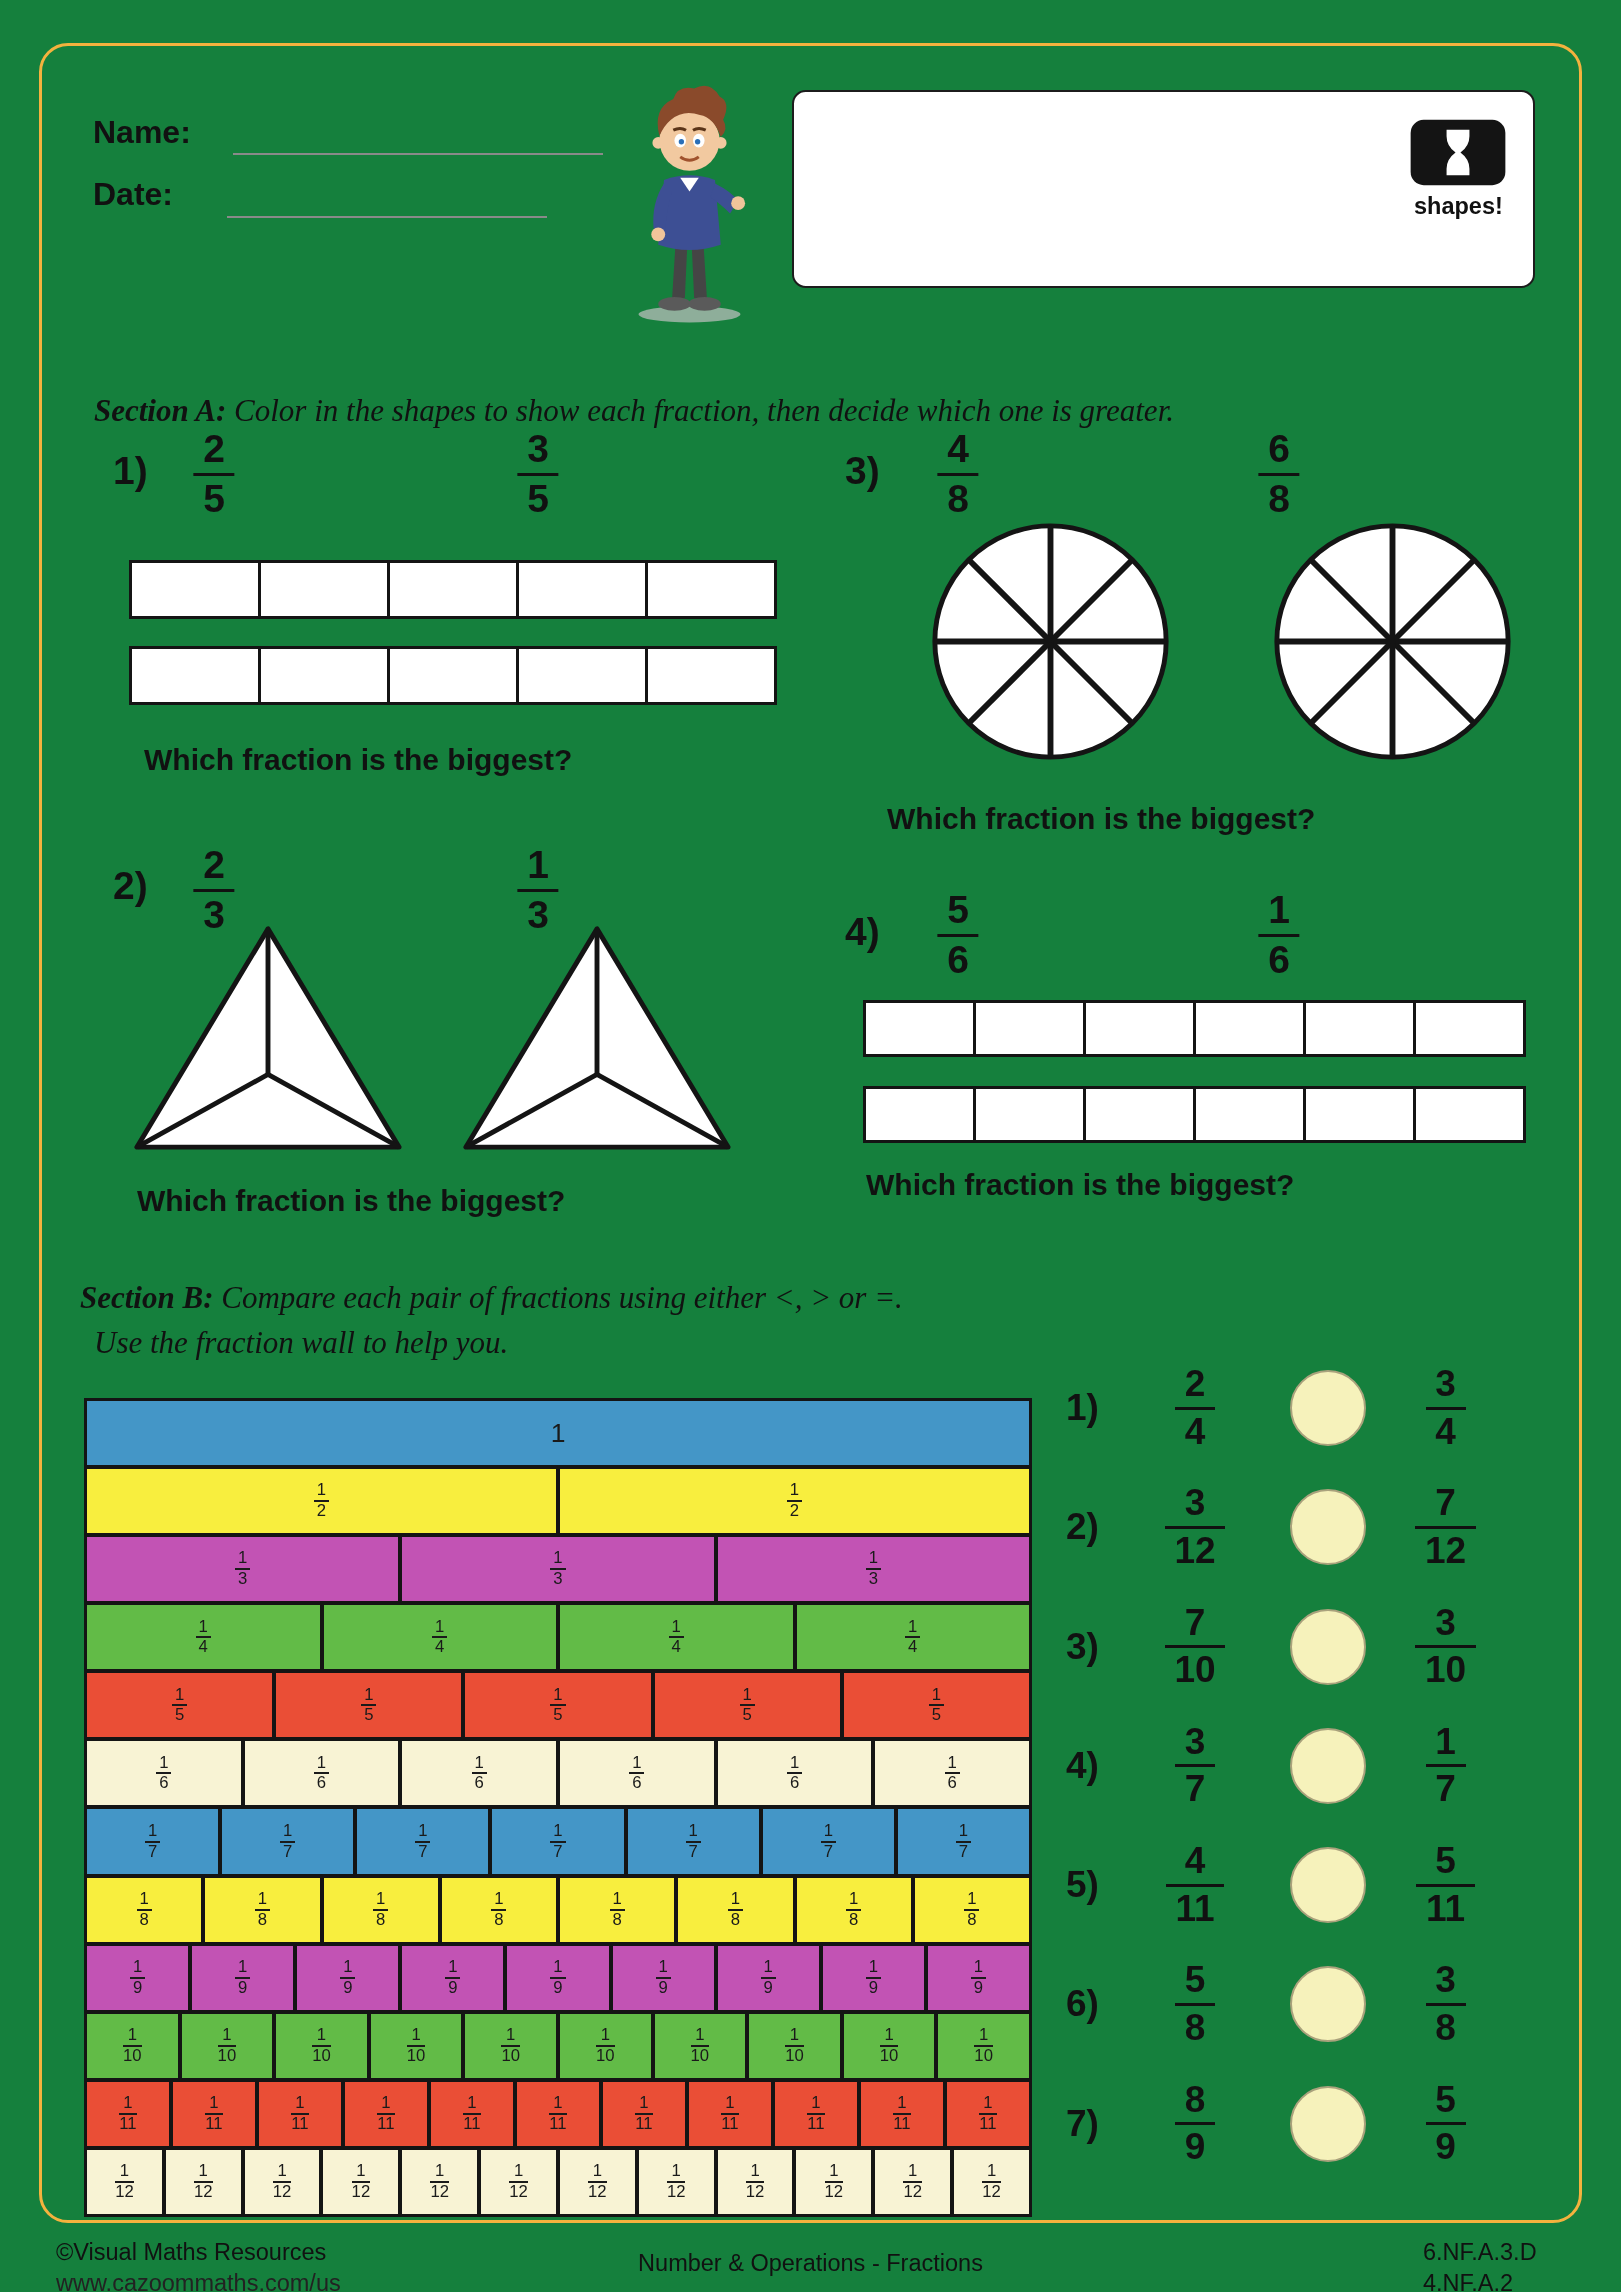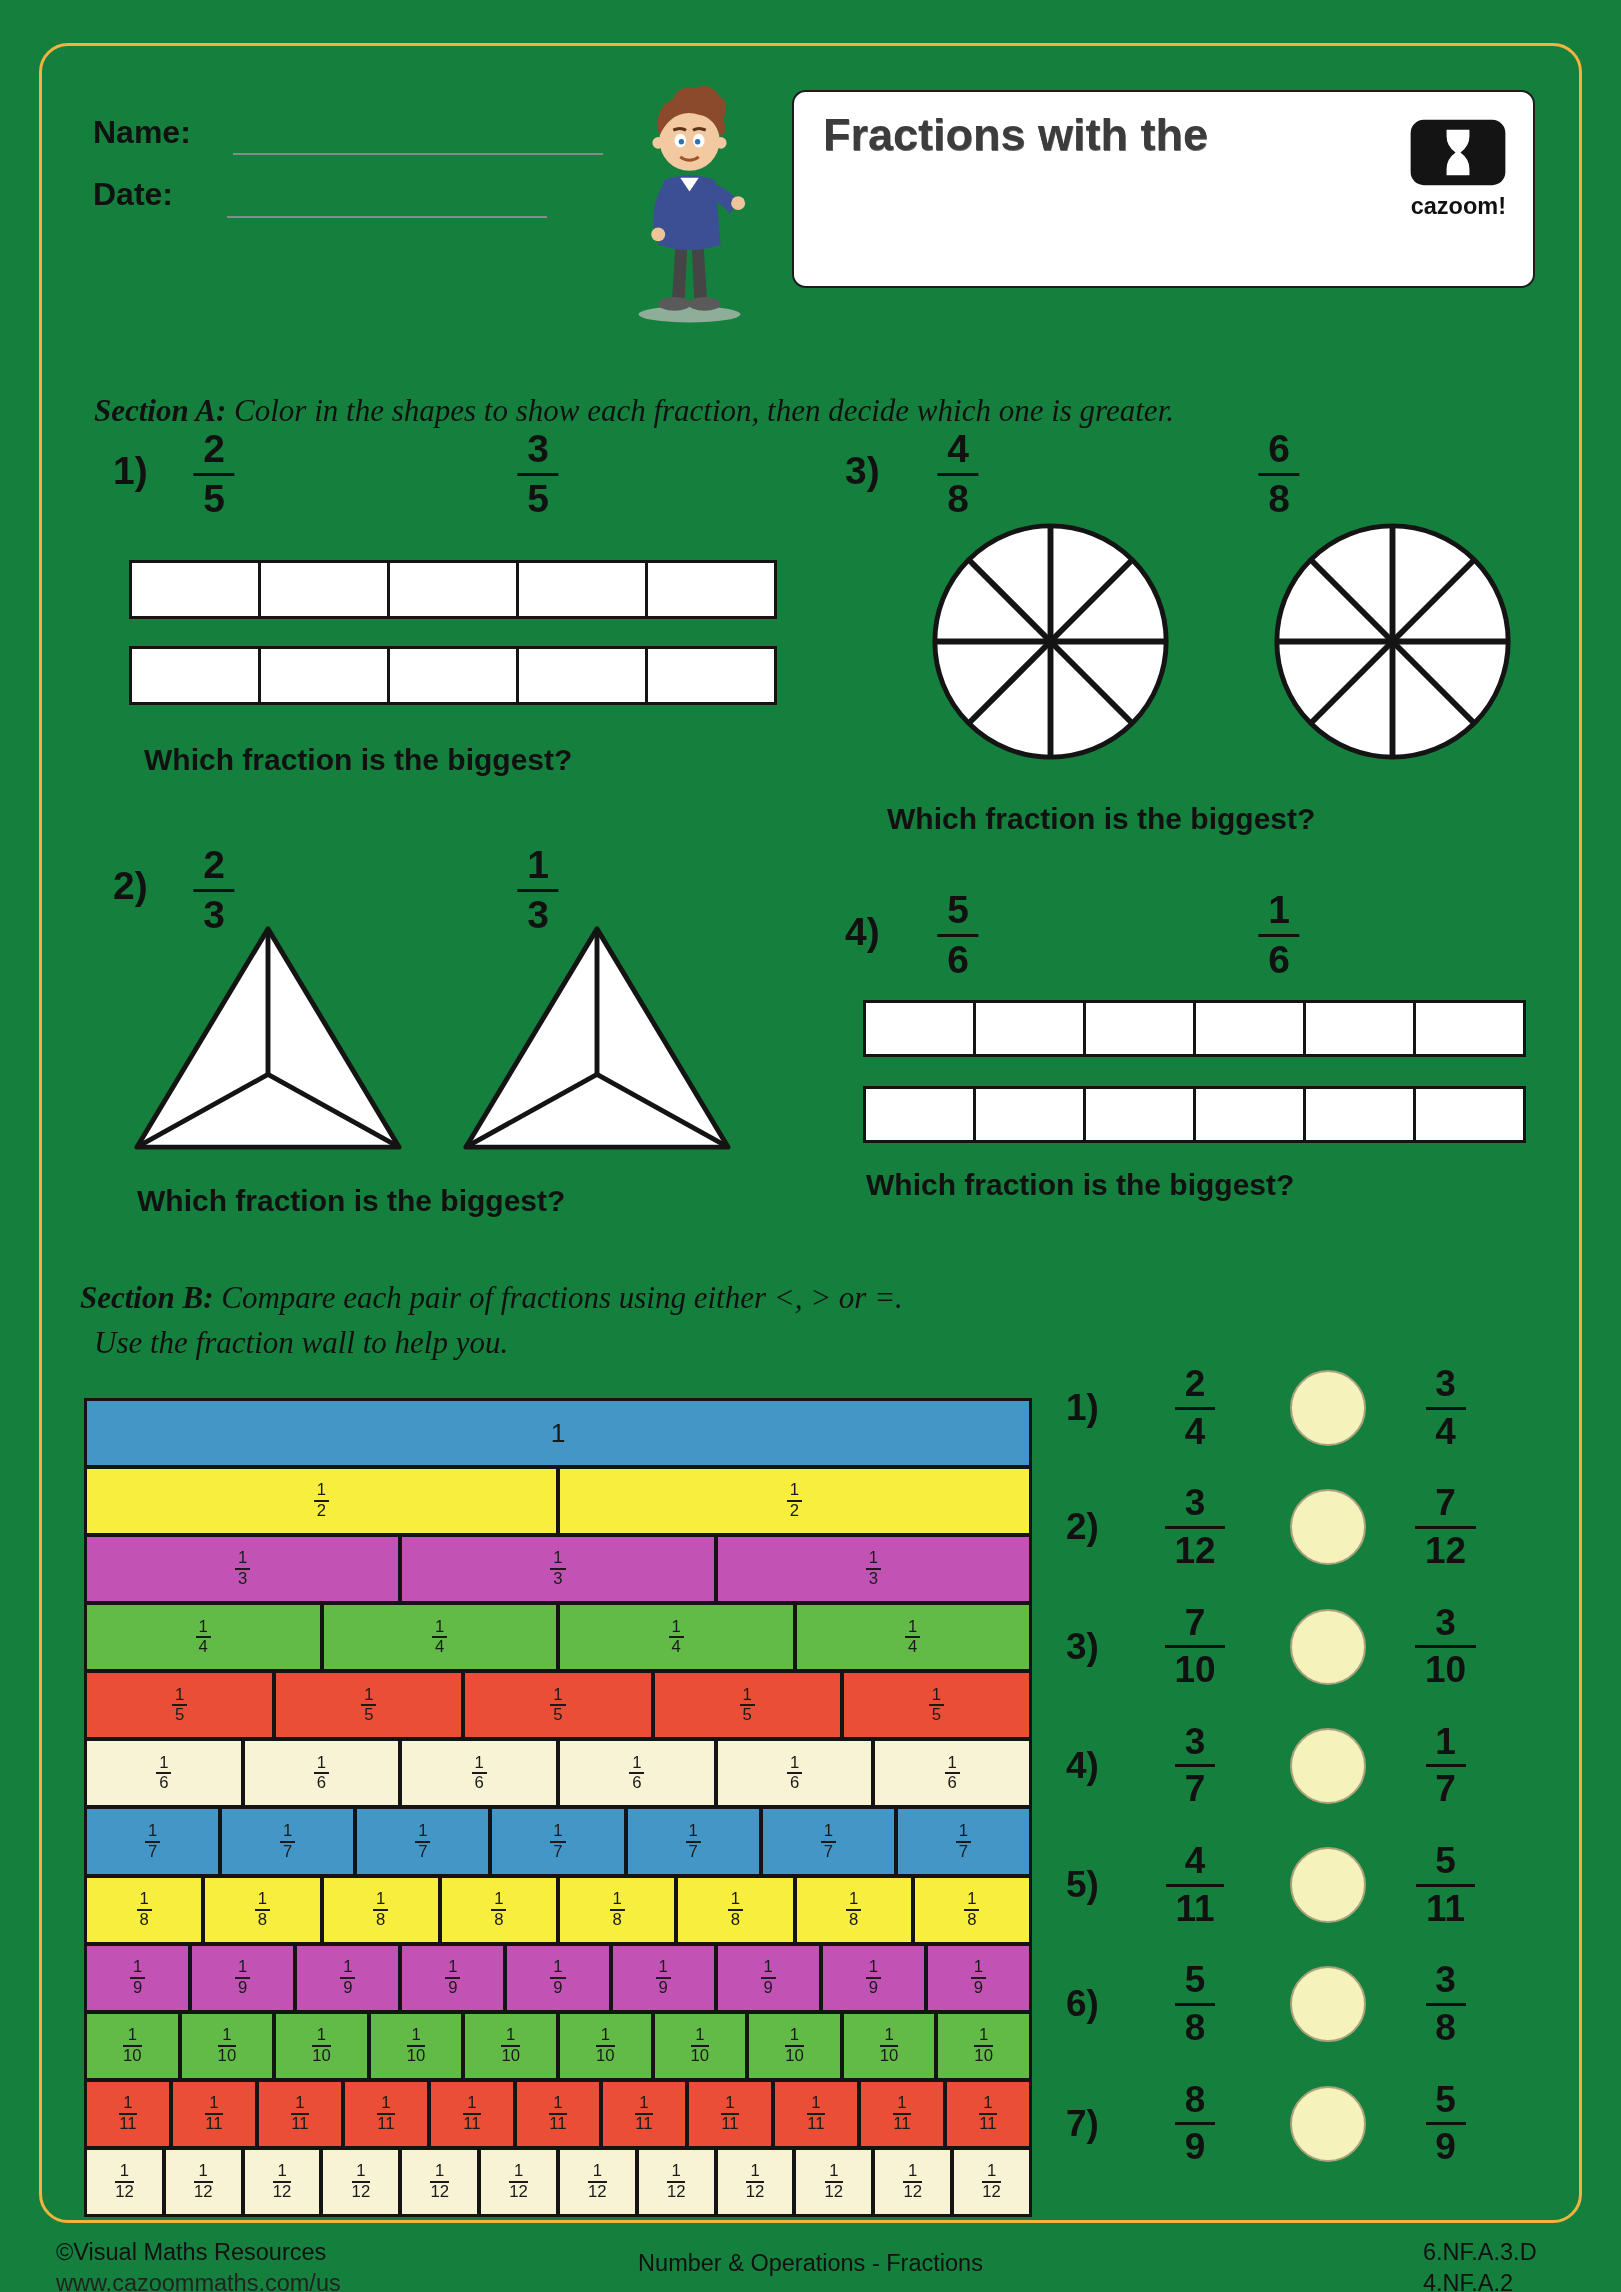--- a/index.html
+++ b/index.html
@@ -109,28 +109,27 @@
     <ellipse cx="68" cy="60" rx="5" ry="6" fill="#fff"></ellipse>
     <circle cx="53" cy="61" r="2.3" fill="#2a6fb8"></circle>
     <circle cx="67" cy="61" r="2.3" fill="#2a6fb8"></circle>
     <path d="M46 51 Q52 48 57 51" stroke="#5a3418" stroke-width="2.5" fill="none"></path>
     <path d="M63 51 Q68 48 74 51" stroke="#5a3418" stroke-width="2.5" fill="none"></path>
     <path d="M52 74 Q60 80 68 74" stroke="#a0522d" stroke-width="2.5" fill="none"></path>
   </svg>
 
   <div class="title-box">
     <div class="title-text">
-      <div>Fractions with the</div>
     </div>
     <div class="logo">
       <svg width="98" height="69" viewBox="0 0 60 42">
         <rect x="1" y="1" width="58" height="40" rx="8" fill="#141414"></rect>
         <path d="M23 7 h14 v4 q0 6 -5.5 10 q5.5 4 5.5 10 v4 h-14 v-4 q0 -6 5.5 -10 q-5.5 -4 -5.5 -10 Z" fill="#ffffff"></path>
       </svg>
-      <div class="logo-text">cazoom!</div>
+      <div class="logo-text">shapes!</div>
     </div>
   </div>
 
   <div class="section-heading" style="left:94px;top:393px;">
     <span class="sec-label">Section A:</span>
     <span>Color in the shapes to show each fraction, then decide which one is greater.</span>
   </div>
 
   <div class="prob-id" style="left:113px;top:449px;">1)</div>
   <span class="frac big abs" style="left:214px;top:429px;">

